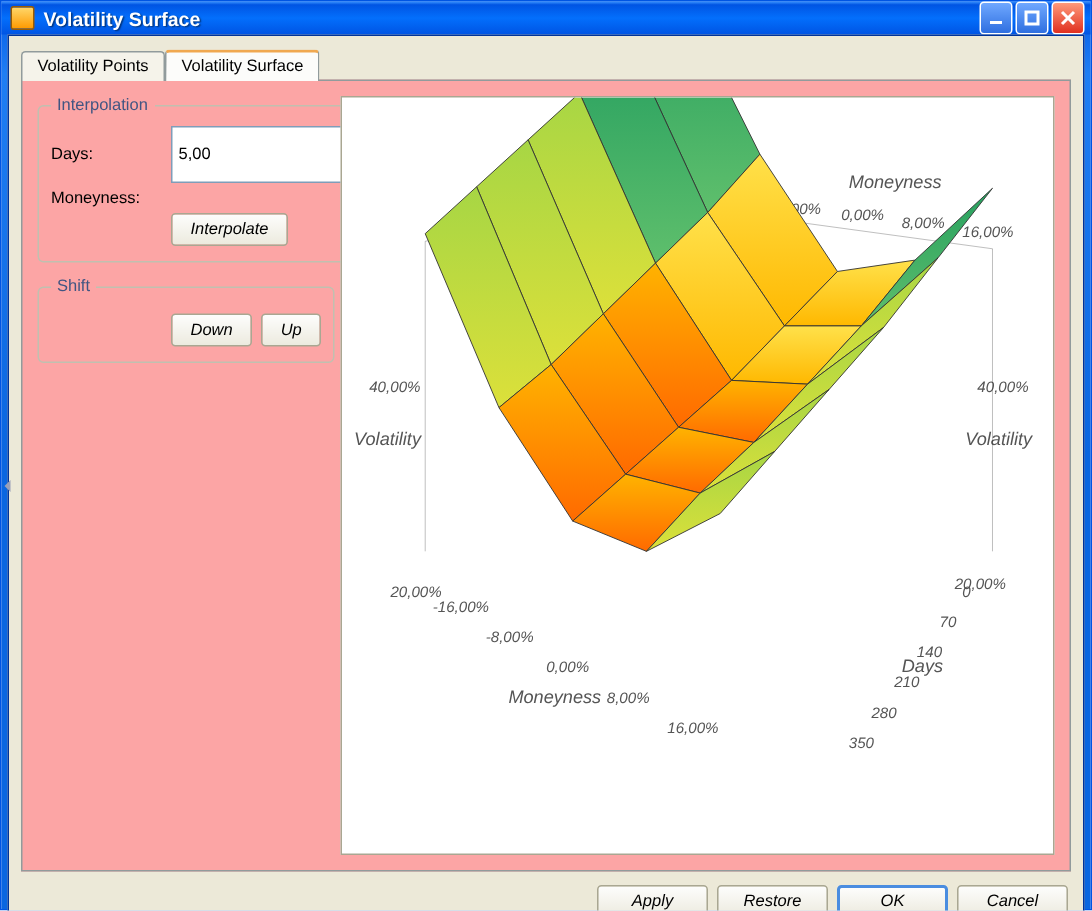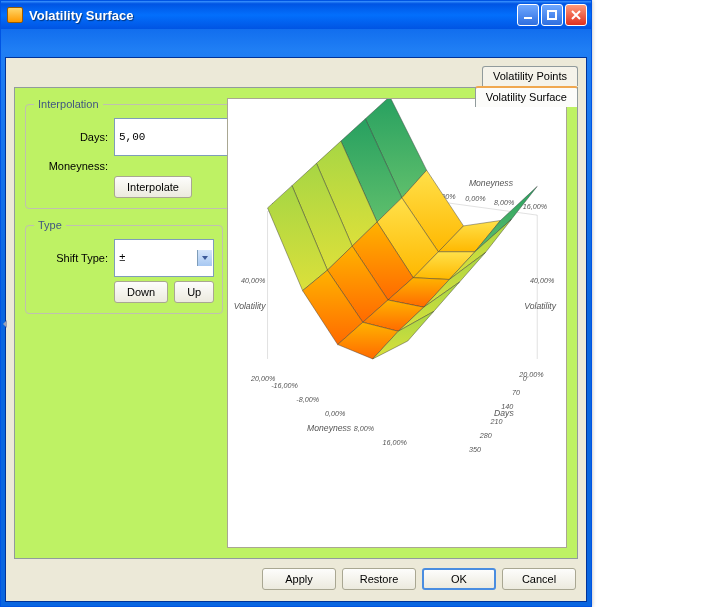--- a/index.html
+++ b/index.html
@@ -1,25 +1,24 @@
 <!DOCTYPE html>
 <html><head>
 <meta charset="utf-8">
 <style>
   * { box-sizing: border-box; }
   html, body { margin: 0; padding: 0; font-family: Tahoma, Arial, sans-serif; font-size: 11px; }
   body { background: #fff; }
 
   .window {
-    width: 592px; height: 607px;
+    width: 728px; height: 607px;
     border: 1px solid #0054e3;
     background: linear-gradient(#0058e6, #1f7ef4 8%, #0a66e0 50%, #0a66e0);
     display: flex; flex-direction: column;
     box-shadow: 0 0 4px rgba(0,0,0,.3);
-    gap: 28px;
   }
   .titlebar {
     height: 28px;
     background: linear-gradient(#3a93ff, #0054e3 10%, #036ffc 50%, #0054e3);
     display: flex; align-items: center;
     padding: 0 4px 0 6px;
     color: #fff; font-weight: bold; font-size: 13px;
     text-shadow: 1px 1px 1px rgba(0,0,0,.5);
   }
   .titlebar .icon-box {
@@ -40,41 +39,41 @@
   .tb-btn svg { width: 12px; height: 12px; }
 
   .client {
     flex: 1; margin: 0 4px 4px 4px;
     background: #ece9d8;
     border: 1px solid #003399;
     display: flex; flex-direction: column;
     padding: 8px;
   }
 
-  .tabstrip { display: flex; align-items: flex-end; height: 22px; position: relative; flex-direction: column; }
+  .tabstrip { display: flex; align-items: flex-end; height: 22px; position: relative; }
   .tab {
     padding: 3px 10px 4px 10px;
     background: #f5f3ea;
     border: 1px solid #919b9c;
     border-bottom: none;
     border-radius: 3px 3px 0 0;
     margin-right: 0px;
     color: #000;
     cursor: pointer;
     font-size: 11px;
   }
   .tab.active {
     background: #fcfcfa;
     border-top: 2px solid #f0a850;
     padding-top: 3px;
     position: relative; z-index: 2;
   }
   .tabpanel {
     border: 1px solid #919b9c;
-    background: #bef264;
+    background: #fca5a5;
     flex: 1;
     margin-top: -1px;
     display: flex; flex-direction: row;
     padding: 10px;
     gap: 10px;
   }
 
   .leftcol { width: 192px; display: flex; flex-direction: column; gap: 10px; }
 
   fieldset {
@@ -83,30 +82,30 @@
     padding: 8px 8px 10px 8px;
     margin: 0;
   }
   legend { padding: 0 4px; color: #415582; }
 
   .form-row {
     display: flex; align-items: center;
     margin-bottom: 4px;
   }
   .form-row label {
-    width: 80px; text-align: right; padding-right: 6px;
+    width: 80px; padding-right: 6px;
     color: #000;
   }
   .form-row input[type=text], .form-row .select {
     flex: 1;
     height: 20px;
     border: 1px solid #7f9db9;
     background: #fff;
     padding: 18px 4px;
-    font-family: Liberation Mono, monospace; font-size: 11px;
+    font-family: Liberation Sans, sans-serif; font-size: 11px;
   }
   .select {
     display: flex; align-items: center; justify-content: space-between;
     cursor: pointer; position: relative;
   }
   .select .chev {
     width: 15px; height: 16px;
     background: linear-gradient(#d6e6fb, #a7c8f2);
     border-left: 1px solid #7f9db9;
     display: flex; align-items: center; justify-content: center;
@@ -115,20 +114,21 @@
   .select .chev svg { width: 8px; height: 8px; }
 
   .btn {
     height: 22px;
     padding: 0 12px;
     background: linear-gradient(#fdfdfc, #eceade);
     border: 1px solid #a9a792;
     border-radius: 3px;
     font-family: Tahoma, Arial, sans-serif; font-size: 11px;
     cursor: pointer;
+    font-style: italic;
   }
   .btn-row { display: flex; gap: 6px; justify-content: center; margin-top: 4px; }
   .btn-row.left-pad { padding-left: 80px; justify-content: flex-start; }
 
   .chartbox {
     flex: 1;
     border: 1px solid #a9a792;
     background: #fff;
     display: flex; align-items: center; justify-content: center;
     position: relative;
@@ -206,32 +206,21 @@
           </div>
           <div class="form-row">
             <label>Moneyness:</label>
           </div>
           <div class="btn-row left-pad">
             <button class="btn">Interpolate</button>
           </div>
         </fieldset>
 
         <fieldset>
-          <legend>Type</legend>
-          <div class="form-row">
-            <label>Shift Type:</label>
-            <div class="select">
-              <span>±</span>
-              <span class="chev">
-                <svg viewBox="0 0 8 8">
-                    <path d="M1 2 L4 6 L7 2 Z" fill="#3b5998"></path>
-                  </svg>
-              </span>
-            </div>
-          </div>
+          <legend>Shift</legend>
           <div class="btn-row left-pad">
             <button class="btn">Down</button>
             <button class="btn">Up</button>
           </div>
         </fieldset>
 
       </div>
 
       <div class="chartbox">
         <svg viewBox="0 0 470 500">

